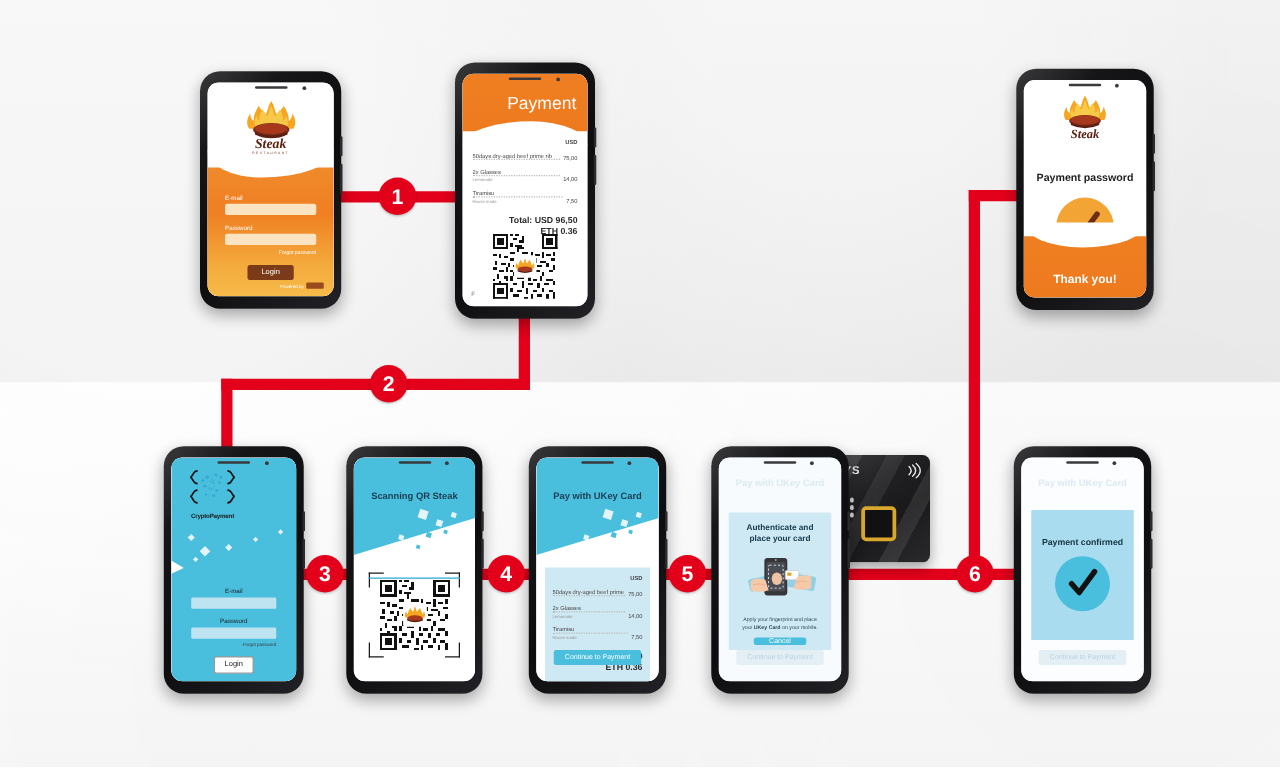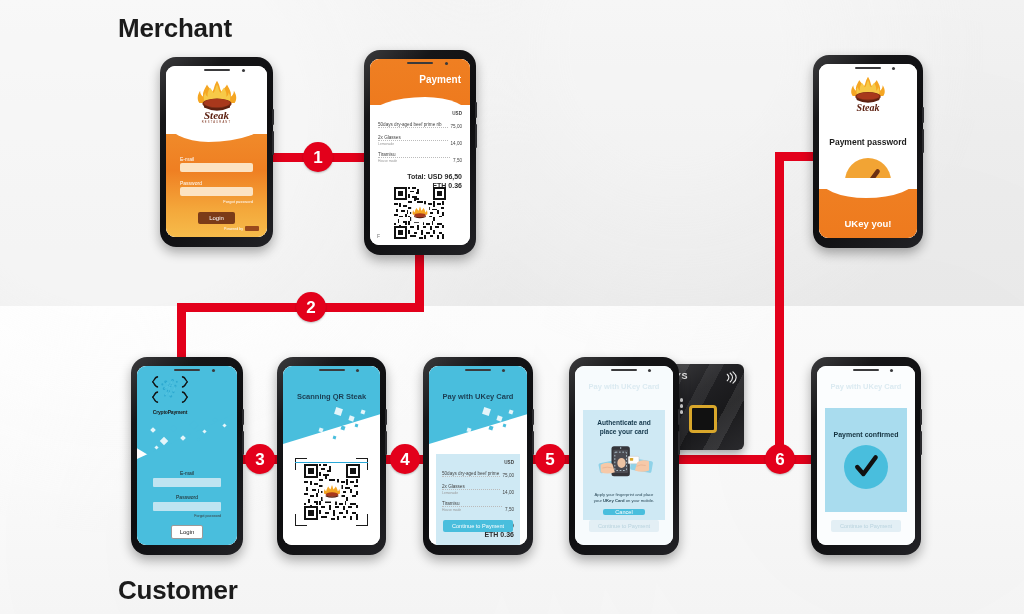--- a/index.html
+++ b/index.html
@@ -67,21 +67,21 @@
   .m-powered{position:absolute;font-size:3.6px;color:#fff;display:flex;align-items:center;gap:2px;}
   .m-powered .pw-logo{display:inline-block;width:14px;height:5px;border-radius:1px;
     background:#9a4a1c;}
 
   
   .m-pay{position:absolute;inset:0;background:#fff;}
   .m-pay .tophead{position:absolute;left:0;right:0;top:0;height:46px;
     background:linear-gradient(180deg,#ef7f22 0%,#ee7a1e 100%);}
   .m-pay .tophead::after{content:"";position:absolute;left:0;right:0;bottom:-12px;height:20px;
     background:#fff;border-radius:55% 45% 0 0/100% 100% 0 0;}
-  .m-pay .pay-title{position:absolute;right:9px;top:15px;color:#fff;font-weight:bold;font-size:10px;text-align:right;}
+  .m-pay .pay-title{position:absolute;right:9px;top:15px;color:#fff;font-weight:normal;font-size:14px;text-align:right;}
   .receipt{position:absolute;left:8px;right:8px;top:52px;}
   .rc-cur{text-align:right;font-size:4.6px;font-weight:bold;color:#444;}
   .rc-row{display:flex;align-items:flex-end;justify-content:space-between;
     margin-top:6px;font-size:4.6px;color:#444;}
   .rc-name{flex:1;white-space:nowrap;overflow:hidden;border-bottom:0.5px dotted #bbb;margin-right:3px;}
   .rc-sub{font-size:3.4px;color:#999;margin-top:1px;}
   .rc-total{margin-top:9px;text-align:right;font-size:7px;font-weight:bold;color:#2a2a2a;line-height:1.35;}
   .qr{position:absolute;}
   .qr-inner{width:100%;height:100%;position:relative;}
   .qr-logo{position:absolute;left:50%;top:50%;transform:translate(-50%,-50%);
@@ -159,22 +159,20 @@
 </style>
 </head>
 <body>
 
 <div id="stage">
 
   <div class="bg-top"></div>
   <div class="bg-bottom"></div>
   <div class="bg-noise"></div>
 
-  <div class="section-title" id="title-merchant">Merchant</div>
-  <div class="section-title" id="title-customer">Customer</div>
 
   <div class="flow" style="left:268px;top:153px;width:102px;height:9px;"></div>
 
   <div class="flow" style="left:415px;top:252px;width:9px;height:60px;"></div>
   <div class="flow" style="left:177px;top:303px;width:247px;height:9px;"></div>
   <div class="flow" style="left:177px;top:303px;width:9px;height:63px;"></div>
 
   <div class="flow" style="left:240px;top:455px;width:40px;height:9px;"></div>
   <div class="flow" style="left:385px;top:455px;width:42px;height:9px;"></div>
   <div class="flow" style="left:530px;top:455px;width:42px;height:9px;"></div>
@@ -413,21 +411,21 @@
 
         <div class="rcv-title">Payment password</div>
 
         <div class="circle-check" style="top:54%;width:46px;height:46px;background:#f2a434;">
           <svg viewBox="0 0 32 32" width="28" height="28">
             <path d="M6 16 L13 24 L27 5" stroke="#6b2e12" stroke-width="5" fill="none" stroke-linecap="round" stroke-linejoin="round"></path>
           </svg>
         </div>
 
         <div class="botwave"></div>
-        <div class="thanks">UKey you!</div>
+        <div class="thanks">Thank you!</div>
       </div>
     </div>
   </div>
 
   <div class="phone" style="left:131px;top:357px;width:112px;height:198px;">
     <div class="btn-side" style="top:52px;height:16px;"></div>
     <div class="btn-side" style="top:74px;height:24px;"></div>
     <div class="screen">
       <div class="notch"></div>
       <div class="cam"></div>

